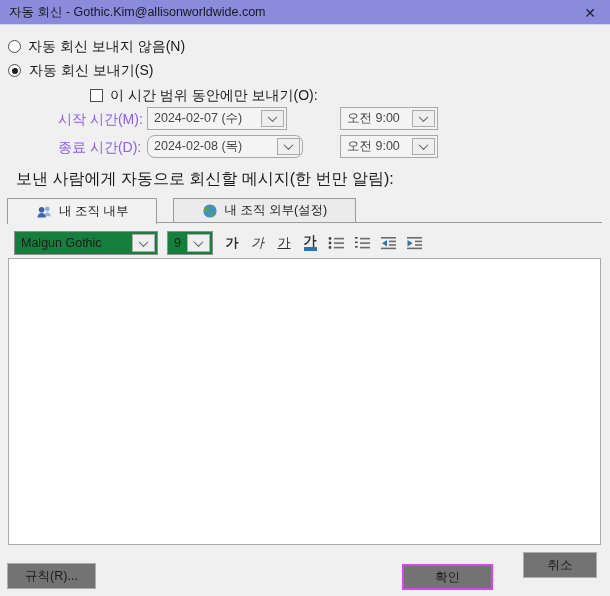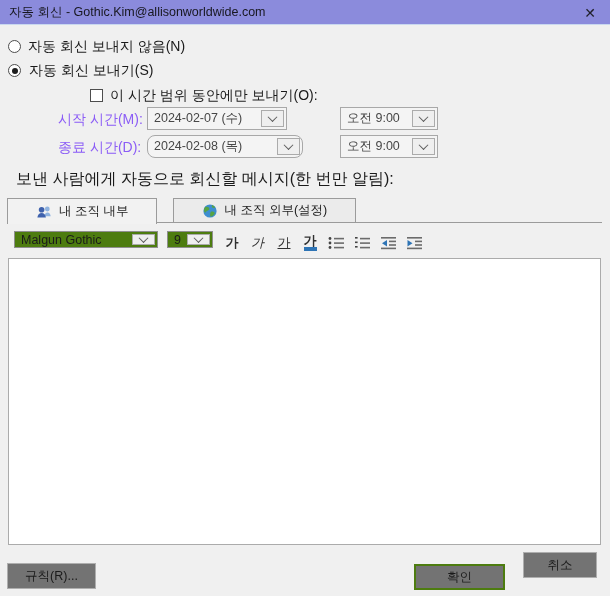--- a/index.html
+++ b/index.html
@@ -42,21 +42,21 @@
     position: absolute; height: 23px;
     border: 1px solid #a8a8a8; background: #f4f4f4;
     display: flex; align-items: center;
   }
   .combo .ctext { flex: 1; padding-left: 6px; font-size: 12.5px; color: #474747; white-space: nowrap; overflow: hidden; }
   .combo .dd {
     width: 23px; align-self: stretch; margin: 2px; flex: none;
     border: 1px solid #ababab; background: #efefef;
     display: flex; align-items: center; justify-content: center; cursor: pointer;
   }
-  .combo.editor-combo { background: #4d7c0f; border-color: #8f8f8f; height: 17px; }
+  .combo.editor-combo { background: #15803d; border-color: #8f8f8f; height: 24px; }
   .combo.editor-combo .ctext { color: #1a1a1a; }
   .chev {
     width: 7px; height: 7px;
     border-right: 1.6px solid #5c5c5c; border-bottom: 1.6px solid #5c5c5c;
     transform: rotate(45deg) translate(-1px, -1px);
   }
   
   .section-label { position: absolute; left: 16px; top: 169px; font-size: 16px; }
   
   .tabstrip { position: absolute; left: 7px; top: 198px; height: 25px; display: flex; }
@@ -93,21 +93,21 @@
   }
   
   .btn {
     position: absolute; height: 26px;
     background: #737373; border: 1px solid #aeaeae;
     font-size: 12.5px; color: #1a1a1a;
     display: flex; align-items: center; justify-content: center;
     cursor: pointer; font-family: "Liberation Sans", sans-serif;
   }
   .btn-rules  { left: 7px;  top: 563px; width: 89px; }
-  .btn-ok     { left: 414px; top: 564px; width: 91px; border: 2px solid #4d7c0f; }
+  .btn-ok     { left: 402px; top: 564px; width: 91px; border: 2px solid #d946ef; }
   .btn-cancel { left: 523px; top: 552px; width: 74px; }
 </style>
 </head>
 <body>
 
 <div class="titlebar">
   <span class="title">자동 회신 - Gothic.Kim@allisonworldwide.com</span>
   <span class="close">✕</span>
 </div>
 

